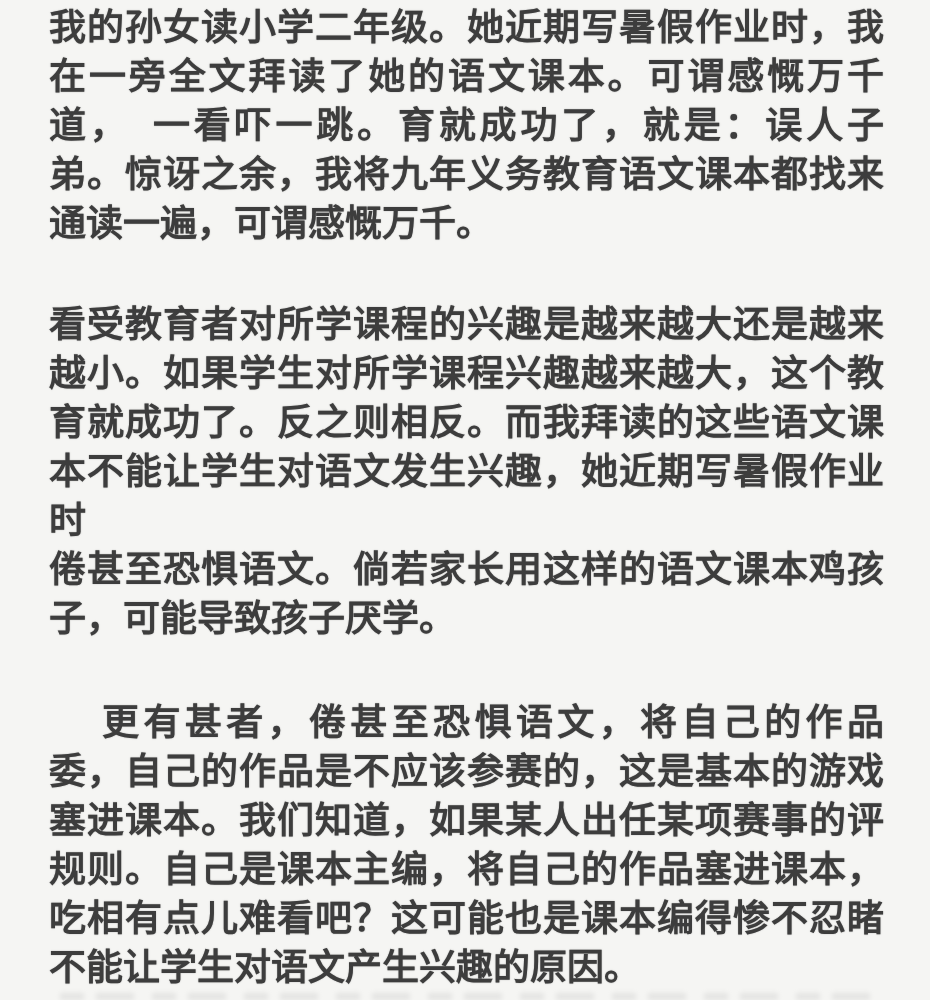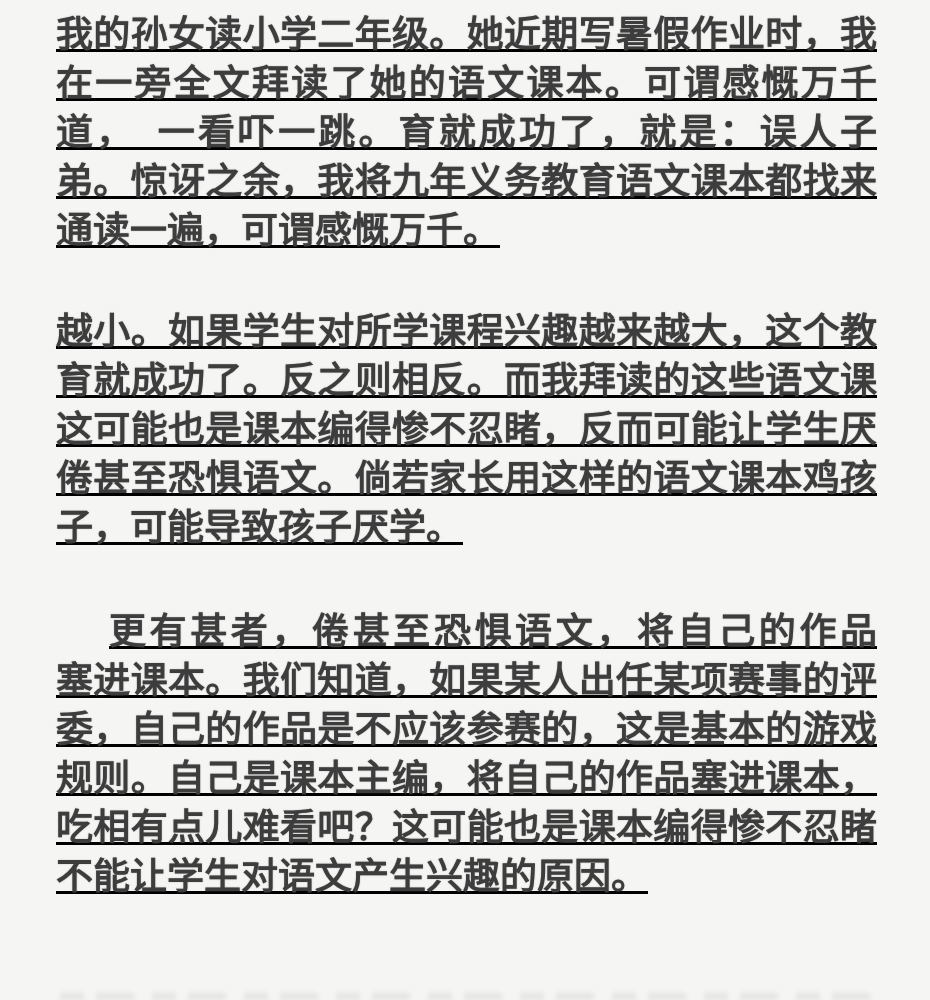--- a/index.html
+++ b/index.html
@@ -18,22 +18,21 @@
     position: absolute;
     inset: 0;
     padding: 2px 45px 0 48px;
     box-sizing: border-box;
   }
   
   .text-wrap {
     filter: blur(0.55px);
   }
   .para {
-    margin: 8px;
-    text-decoration: underline;
+    margin: 1px;
   }
   .para:nth-child(2) { margin-top: 52px; }
   .para:nth-child(3) { margin-top: 55px; }
   .line {
     font-size: 37px;
     line-height: 49px;
     font-weight: 600;
     color: var(--fg, #3d3d3d);
     text-align: justify;
     text-align-last: justify;
@@ -70,29 +69,30 @@
 <main class="page">
   <div class="text-wrap" id="paragraphs">
       <div class="para">
         <div class="line">我的孙女读小学二年级。她近期写暑假作业时，我</div>
         <div class="line">在一旁全文拜读了她的语文课本。可谓感慨万千</div>
         <div class="line">道，　一看吓一跳。育就成功了，就是：误人子</div>
         <div class="line">弟。惊讶之余，我将九年义务教育语文课本都找来</div>
         <div class="line last">通读一遍，可谓感慨万千。</div>
       </div>
       <div class="para">
+        <div class="line">看受教育者对所学课程的兴趣是越来越大还是越来</div>
         <div class="line">越小。如果学生对所学课程兴趣越来越大，这个教</div>
         <div class="line">育就成功了。反之则相反。而我拜读的这些语文课</div>
-        <div class="line">这可能也是课本编得惨不忍睹，反而可能让学生厌</div>
+        <div class="line">本不能让学生对语文发生兴趣，她近期写暑假作业时</div>
         <div class="line">倦甚至恐惧语文。倘若家长用这样的语文课本鸡孩</div>
         <div class="line last">子，可能导致孩子厌学。</div>
       </div>
       <div class="para">
         <div class="line first-indent">更有甚者，倦甚至恐惧语文，将自己的作品</div>
+        <div class="line">委，自己的作品是不应该参赛的，这是基本的游戏</div>
         <div class="line">塞进课本。我们知道，如果某人出任某项赛事的评</div>
-        <div class="line">委，自己的作品是不应该参赛的，这是基本的游戏</div>
         <div class="line">规则。自己是课本主编，将自己的作品塞进课本，</div>
         <div class="line">吃相有点儿难看吧？这可能也是课本编得惨不忍睹</div>
         <div class="line last">不能让学生对语文产生兴趣的原因。</div>
       </div>
     </div>
   <div class="bottom-smudge"></div>
 </main>
 
 </body></html>

